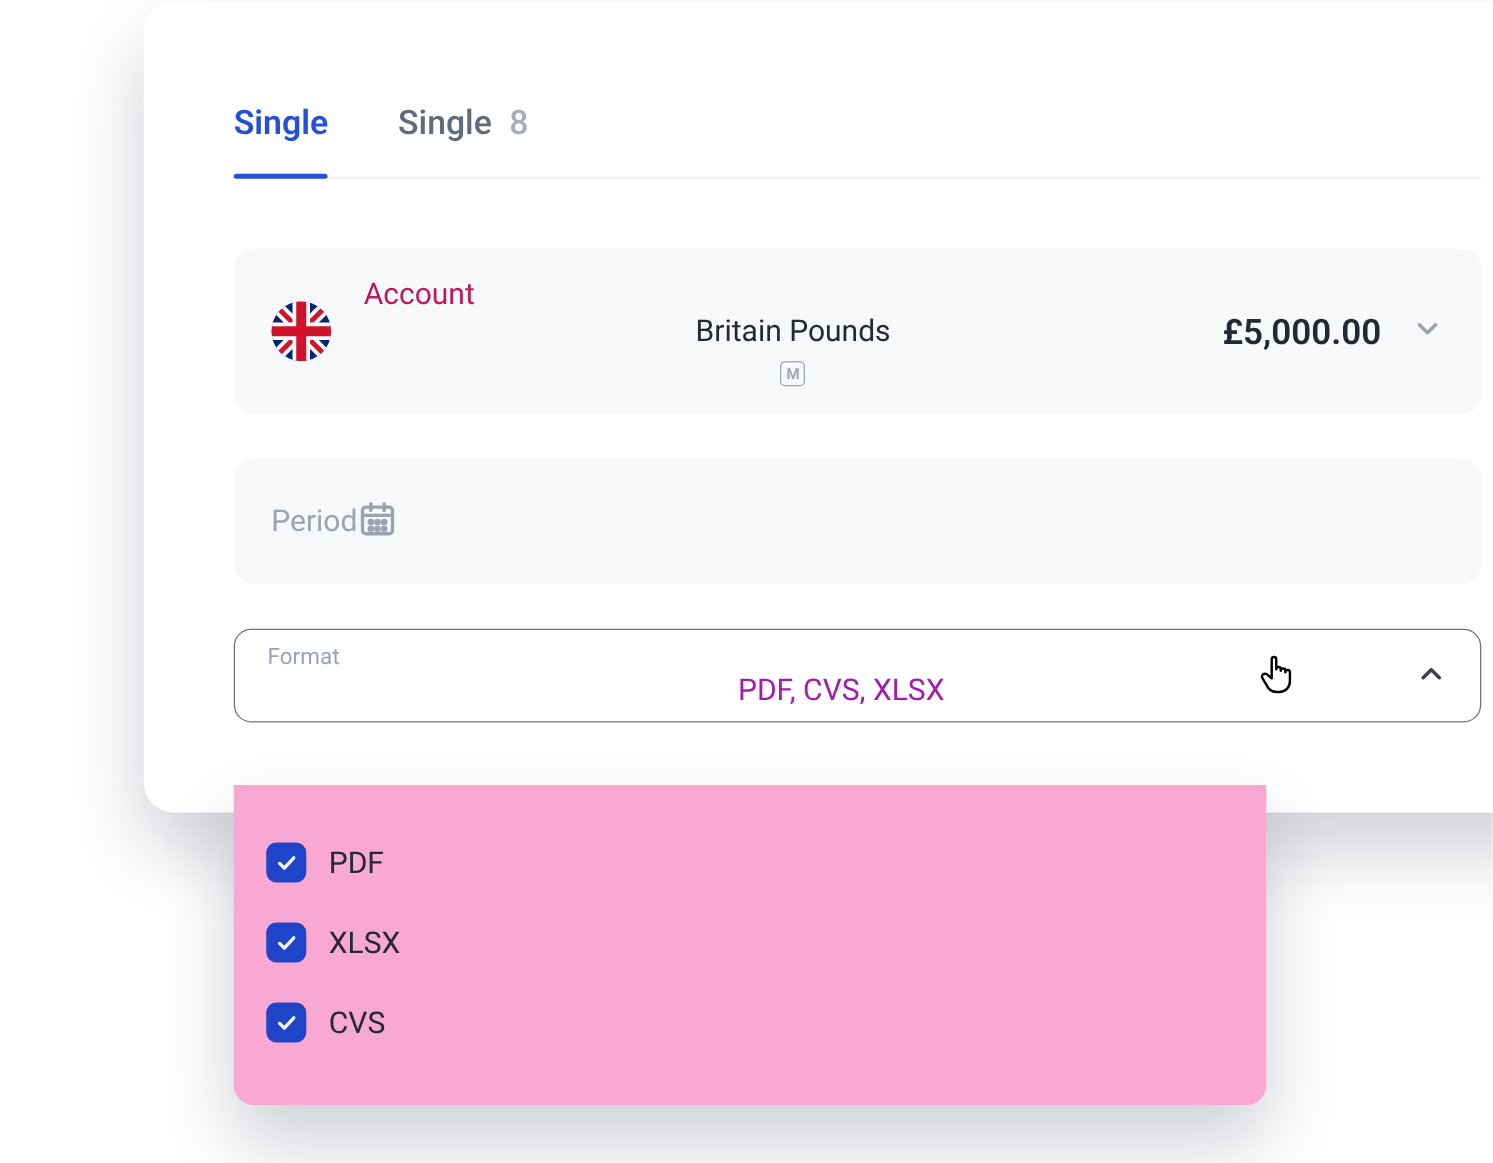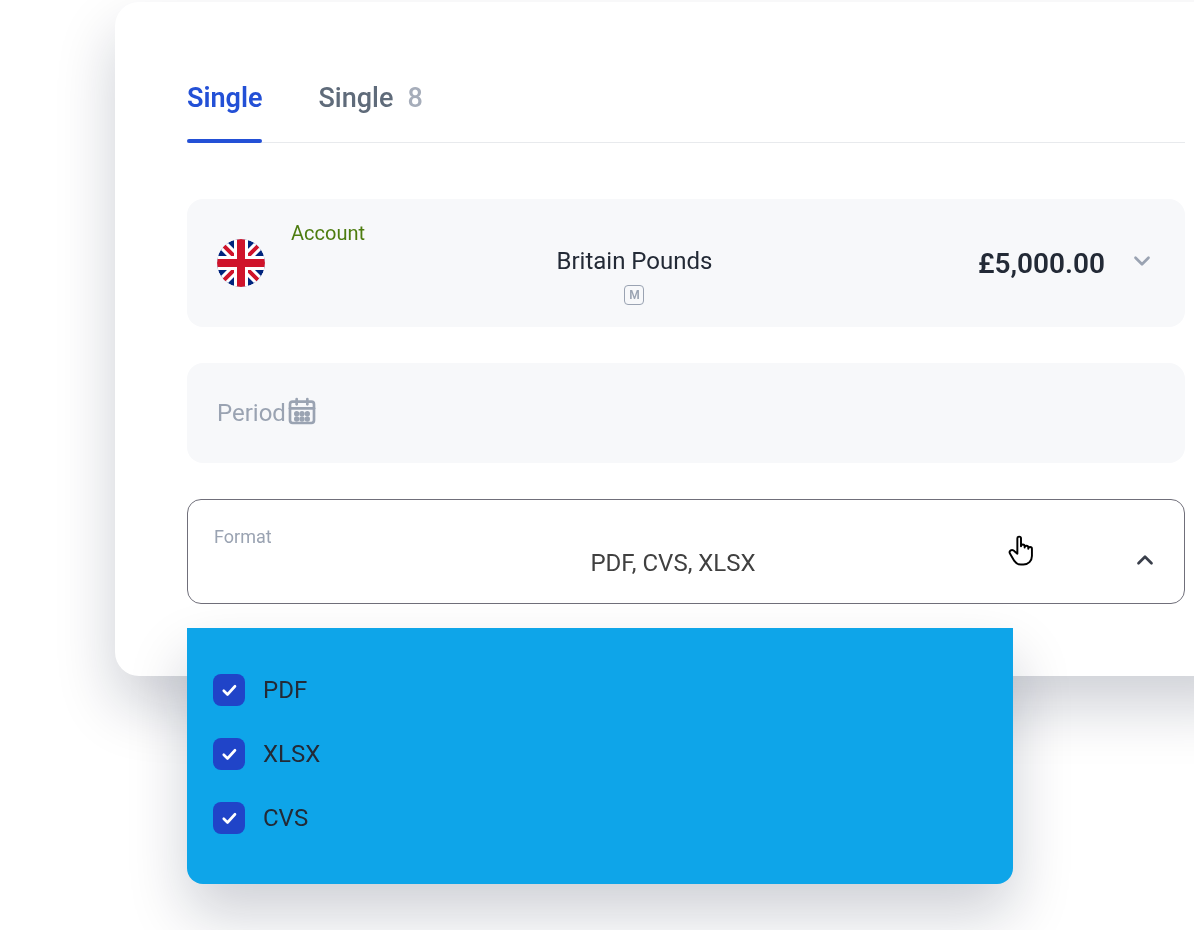--- a/index.html
+++ b/index.html
@@ -73,22 +73,22 @@
     margin-right: 26px;
     overflow: hidden;
     flex-shrink: 0;
   }
   .field-text {
     display: flex;
     flex-direction: column;
     flex: 1;
   }
   .field-label {
-    font-size: 20px;
-    color: #4d7c0f;
+    font-size: 24px;
+    color: #be185d;
     margin-bottom: 2px;
   }
   .field-value {
     font-size: 24px;
     color: #232a36;
     display: flex;
     align-items: center;
     gap: 10px;
     flex-direction: column;
   }
@@ -122,44 +122,44 @@
     font-size: 24px;
     color: #9aa3b2;
     margin: 0;
   }
   .cal-icon { color:#9aa3b2; }
 
   .format-field {
     border: 1.5px solid #706f7a;
     background: #fff;
     border-radius: 14px;
-    padding: 26px 26px;
-    display: flex;
-    align-items: flex-end;
+    padding: 11px 26px;
+    display: flex;
+    align-items: center;
     cursor: pointer;
     position: relative;
     margin-bottom: 0;
   }
   .format-field .field-text { flex:1; }
   .format-field .field-label { font-size:18px; color:#9aa3b2; }
-  .format-field .field-value { font-size:24px; color:#404040; }
+  .format-field .field-value { font-size:24px; color:#a21caf; }
   .hand-cursor {
     position: absolute;
     right: 148px;
     top: 50%;
     transform: translateY(-50%);
     color:#000;
   }
 
   .dropdown {
     position: absolute;
     left: 187px;
     top: 628px;
     width: 826px;
-    background:#0ea5e9;
+    background:#f9a8d4;
     border-radius: 0 0 16px 16px;
     box-shadow: 0 30px 60px rgba(10,20,50,0.20);
     padding: 30px 26px 34px 26px;
   }
   .option {
     display:flex;
     align-items:center;
     gap:18px;
     padding: 16px 0;
     font-size: 24px;

